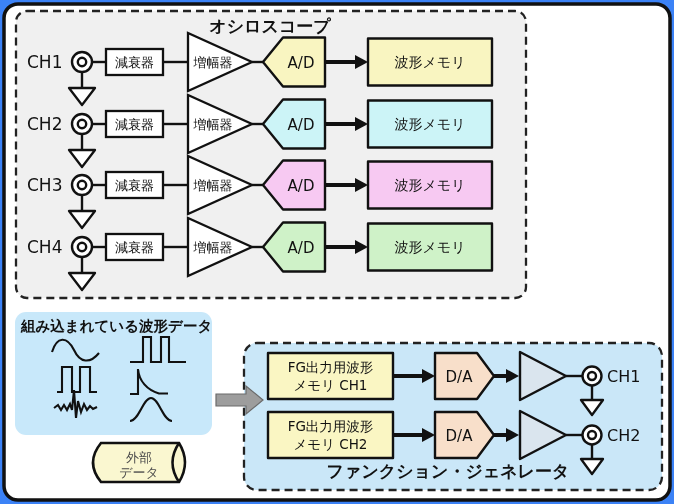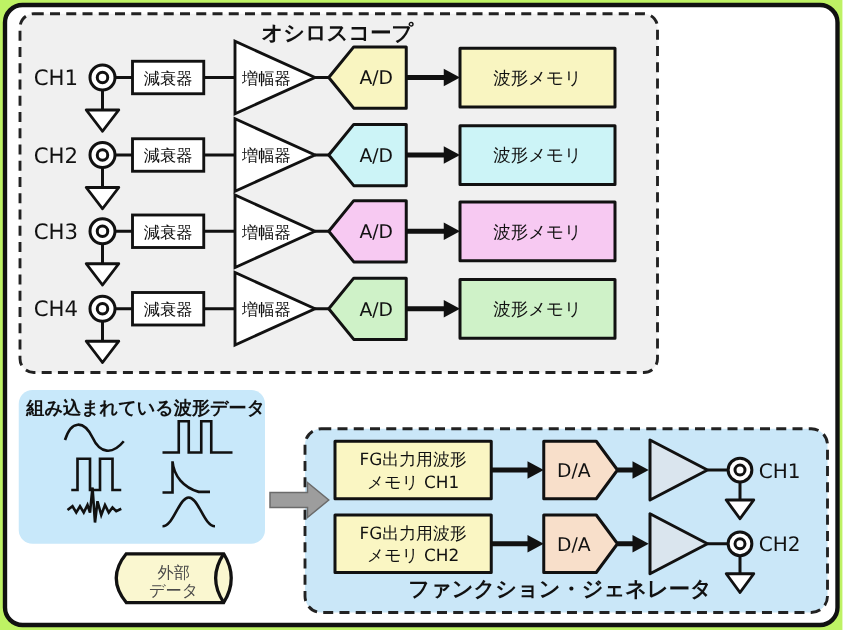--- a/index.html
+++ b/index.html
@@ -1,17 +1,17 @@
 <!DOCTYPE html>
 <html><head>
 <meta charset="utf-8">
 <style>
   html,body{margin:0;padding:0;background:#fff;}
   body{font-family:"DejaVu Sans","Liberation Sans",sans-serif;}
-  .stage{position:relative;width:674px;height:504px;background:#bef264;overflow:hidden;}
+  .stage{position:relative;width:674px;height:504px;background:#3b82f6;overflow:hidden;}
   svg{display:block;}
   .wire{stroke:#111;stroke-width:2.4;fill:none;}
   .box{fill:#ffffff;stroke:#111;stroke-width:2.3;}
   .shape{stroke:#111;stroke-width:2.4;stroke-linejoin:round;}
   .arrow-shaft{stroke:#111;stroke-width:4;fill:none;}
   .arrow-head{fill:#111;stroke:none;}
   .gnd{fill:#ffffff;stroke:#111;stroke-width:2.3;stroke-linejoin:round;}
   .conn{fill:#ffffff;stroke:#111;stroke-width:2.4;}
   .wf{fill:none;stroke:#111;stroke-width:2.1;stroke-linejoin:miter;}
   text{fill:#111;}

